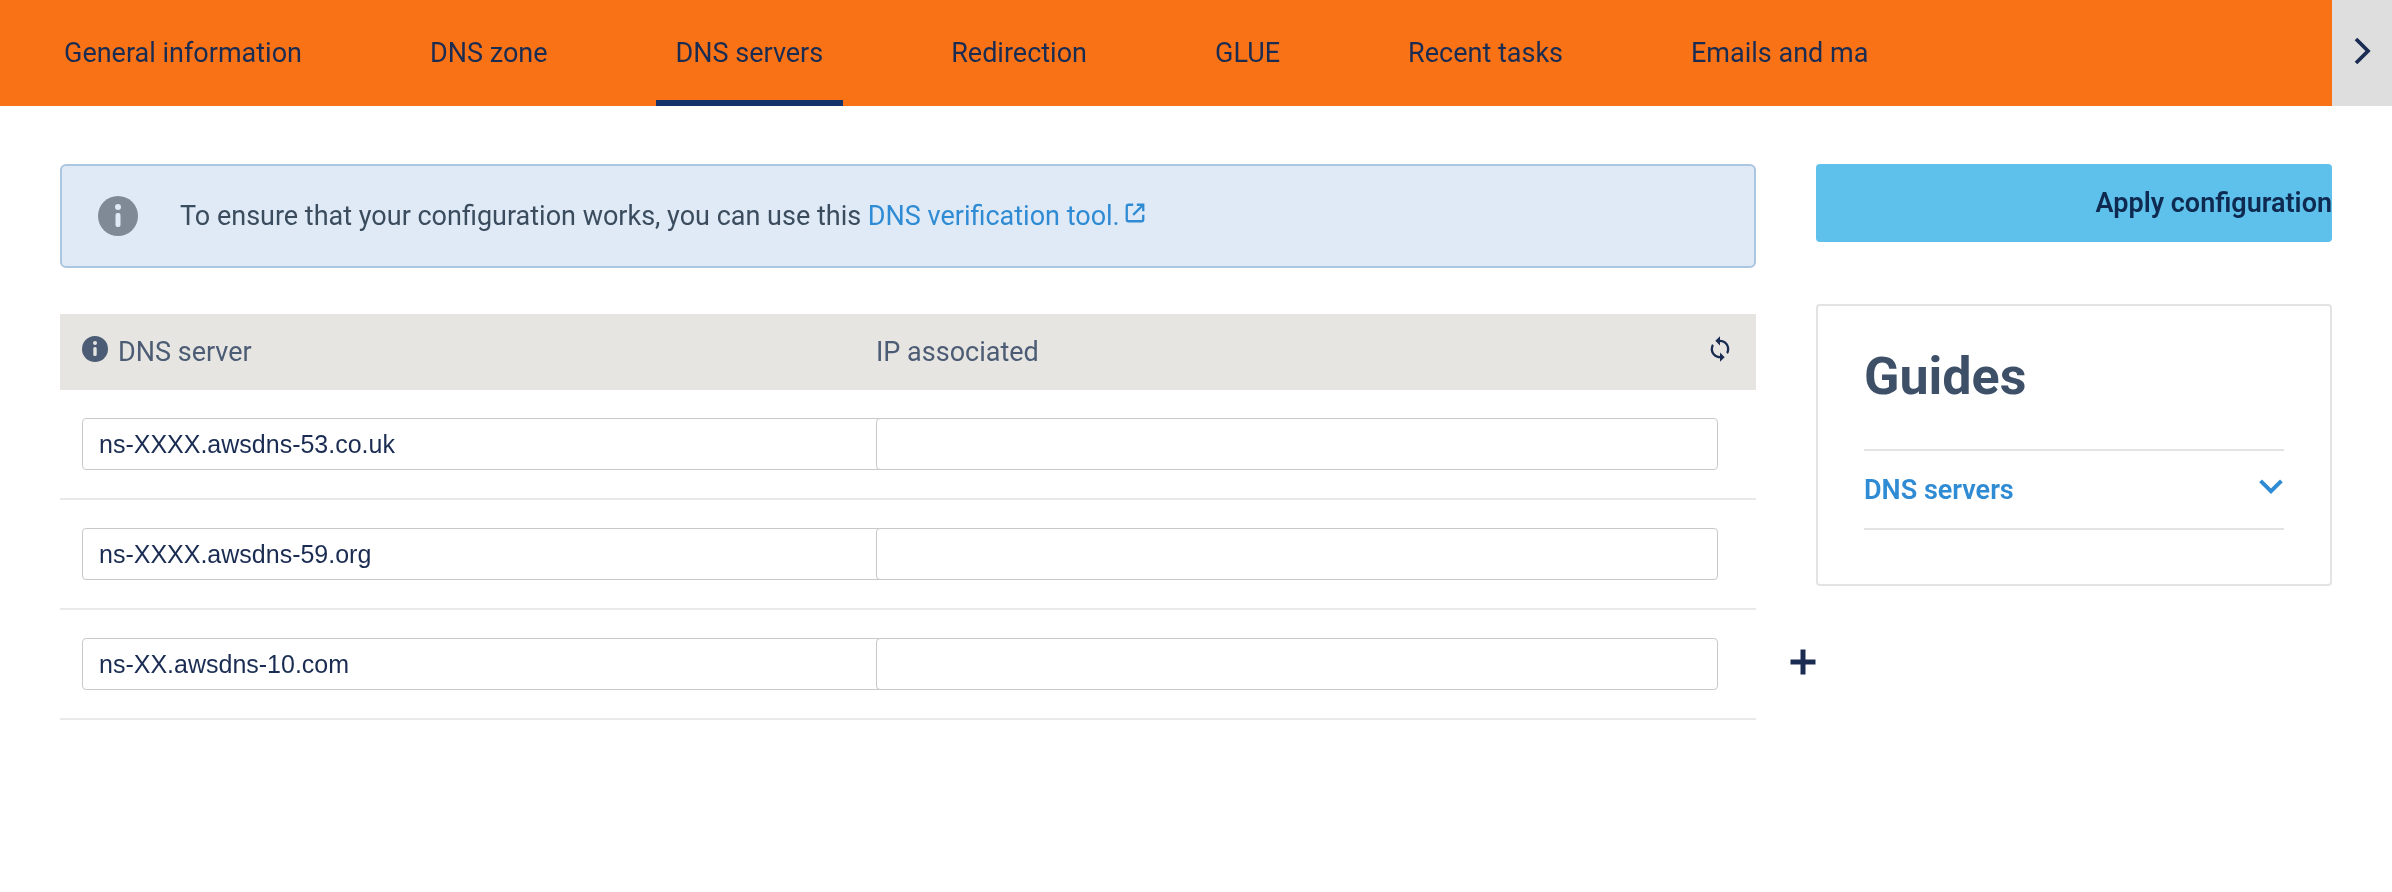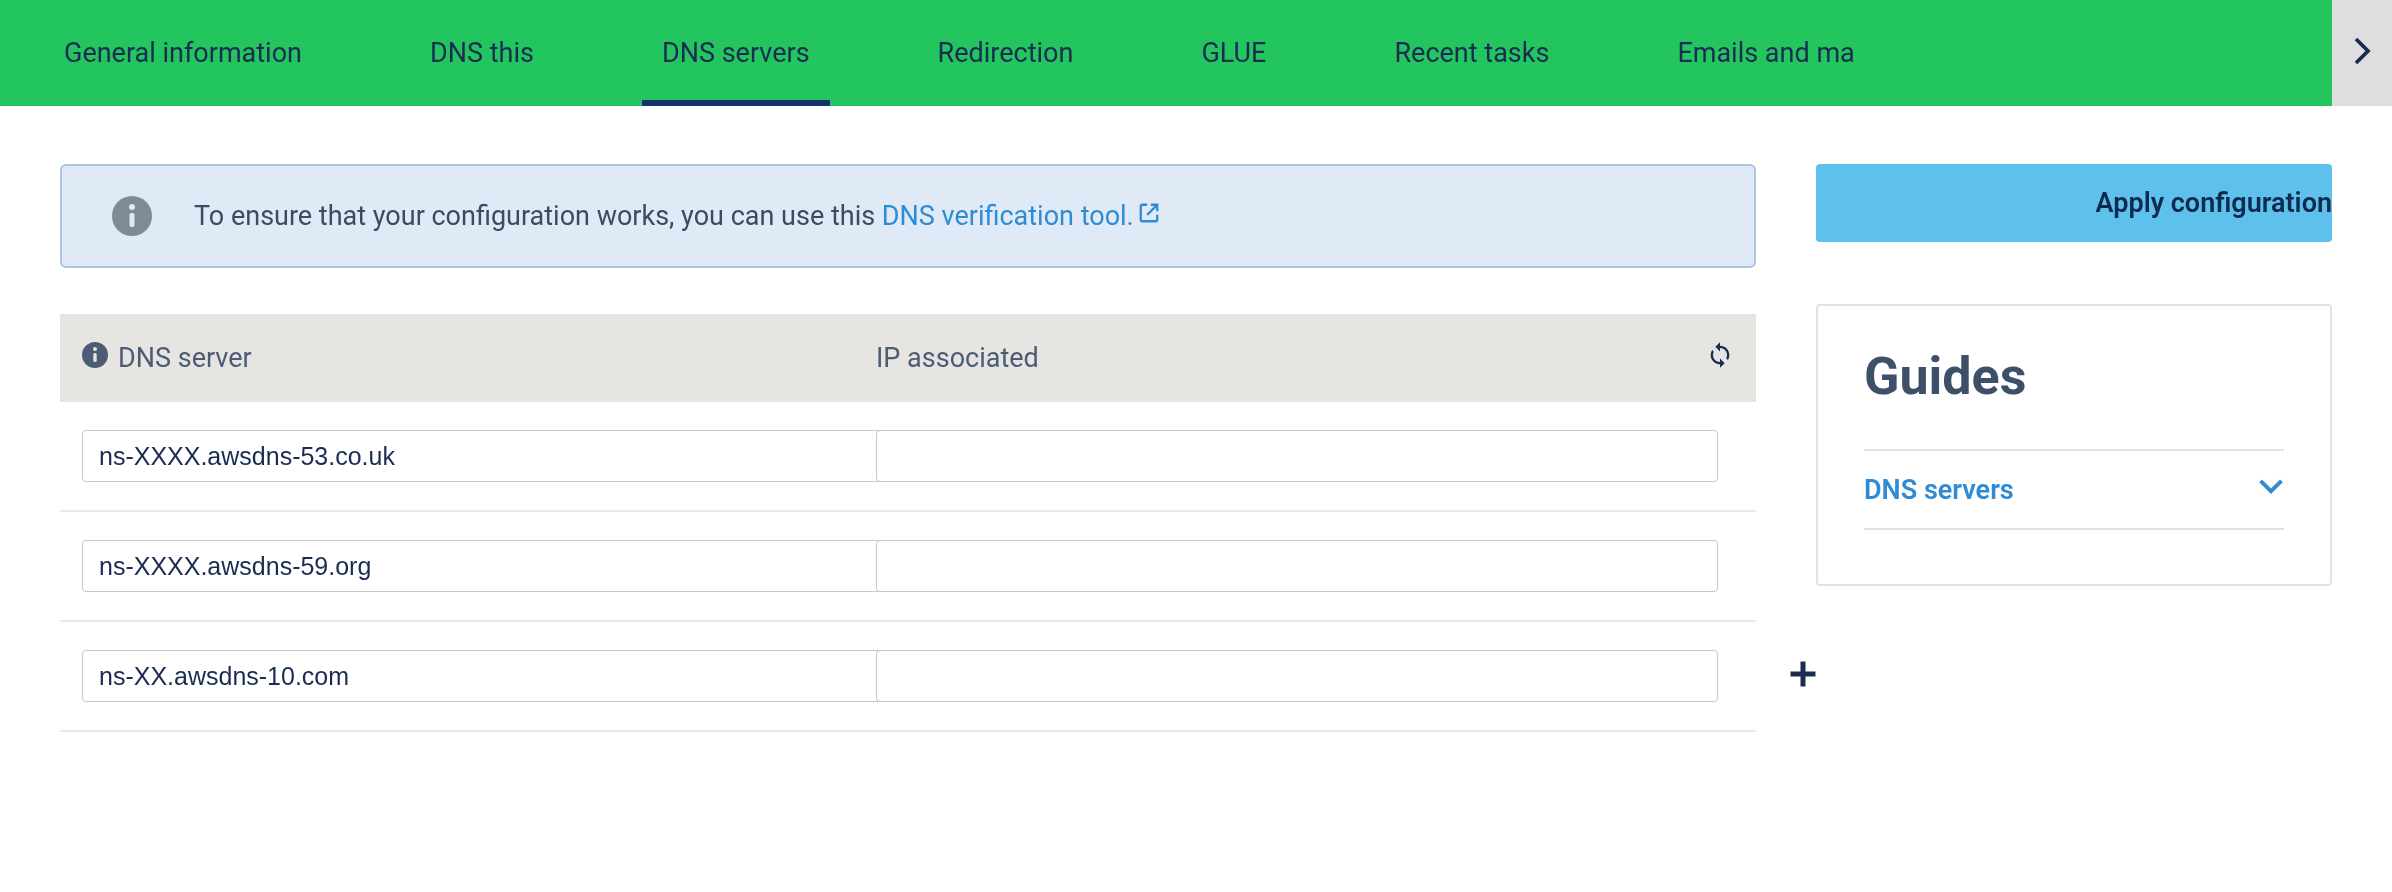--- a/index.html
+++ b/index.html
@@ -8,21 +8,21 @@
     background: #fff;
     color: #1f2e4a;
     width: 2392px;
     height: 892px;
     overflow: hidden;
     position: relative;
   }
 
   
   .tabs-bar {
-    background: #22c55e;
+    background: #f97316;
     height: 106px;
     display: flex;
     align-items: center;
     position: relative;
     padding: 0 0 0 0;
   }
   .tabs {
     display: flex;
     align-items: center;
     height: 100%;
@@ -75,21 +75,21 @@
     gap: 60px;
   }
   .main-col { flex: 1; min-width: 0; }
   .side-col { width: 516px; flex-shrink: 0; }
 
   
   .info-banner {
     border: 2px solid #aac7df;
     border-radius: 6px;
     background: #dfeaf6;
-    padding: 30px 50px;
+    padding: 30px 36px;
     display: flex;
     align-items: center;
     gap: 42px;
     font-size: 27px;
     color: #3b4c5e;
     margin-bottom: 46px;
   }
   .info-banner .info-icon {
     width: 40px; height: 40px; flex-shrink:0;
     color: #808a96;
@@ -104,21 +104,21 @@
 
   
   .dns-table {
     width: 100%;
   }
   .table-header {
     display: grid;
     grid-template-columns: 794px 1fr 100px;
     align-items: center;
     background: #e7e5e1;
-    height: 88px;
+    height: 76px;
     padding: 0 22px;
     color: #4b5c74;
     font-size: 27px;
   }
   .table-header .col1 {
     display: flex; align-items: center; gap: 10px;
   }
   .table-header .col-actions {
     display:flex; justify-content:flex-end;
   }
@@ -202,21 +202,21 @@
 </style>
 </head>
 <body>
 
 <div class="tabs-bar">
   <div class="tabs">
     <div class="tab">
         <span>General information</span>
       </div>
     <div class="tab">
-        <span>DNS this</span>
+        <span>DNS zone</span>
       </div>
     <div class="tab active">
         <span>DNS servers</span>
       </div>
     <div class="tab">
         <span>Redirection</span>
       </div>
     <div class="tab">
         <span>GLUE</span>
       </div>

